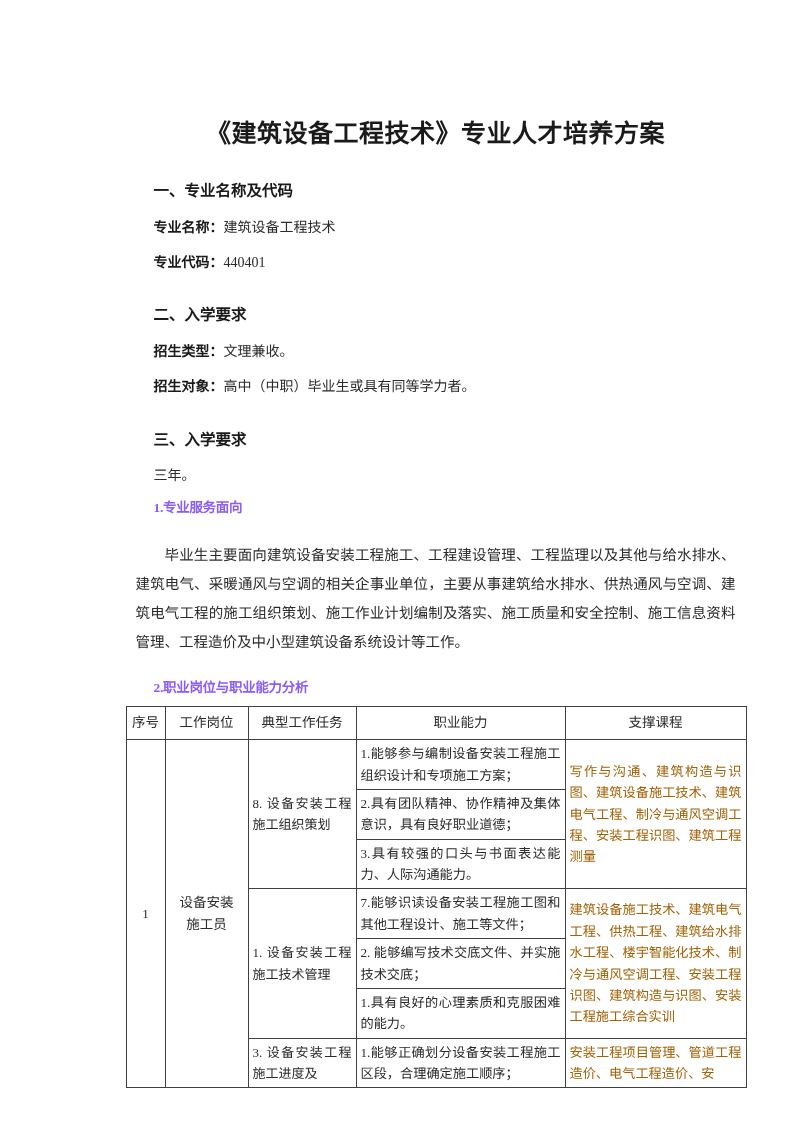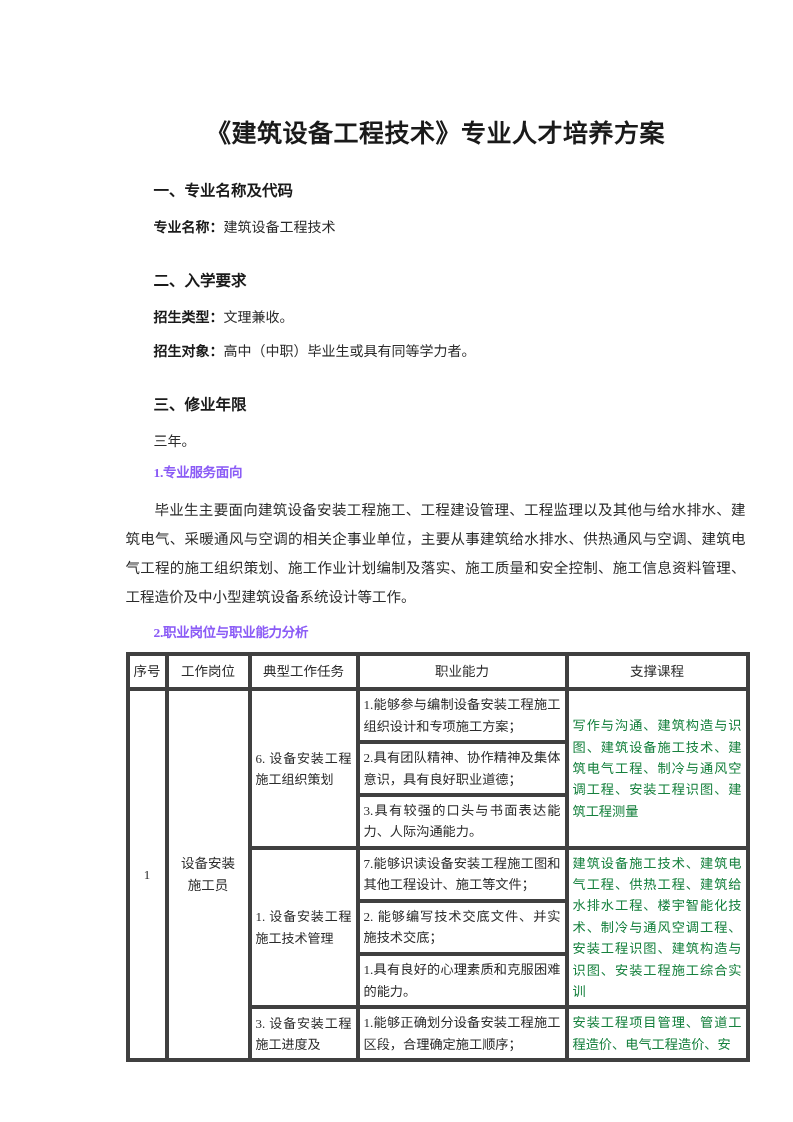--- a/index.html
+++ b/index.html
@@ -93,21 +93,21 @@
     margin: 0;
     padding-top: 13px;
     padding-left: 28px;
     font-size: 14px;
     line-height: 1.55;
     color: #2b2b2b;
   }
 
   
   .body-para {
-    margin: 0;
+    margin: 10px;
     padding-top: 12px;
     font-size: 14.5px;
     line-height: 2.0;
     text-align: justify;
     text-justify: inter-ideograph;
     text-indent: 2em;
     color: #2b2b2b;
   }
 
   
@@ -116,21 +116,21 @@
   }
   table.cap-table {
     border-collapse: collapse;
     width: 620px;
     table-layout: fixed;
     font-size: 12.6px;
     color: #2b2b2b;
   }
   table.cap-table td,
   table.cap-table th {
-    border: 4px solid #404040;
+    border: 1px solid #404040;
     vertical-align: middle;
     padding: 3px 4px;
     line-height: 1.62;
     font-weight: normal;
   }
   table.cap-table th {
     text-align: center;
     font-size: 13.5px;
     padding: 5px 4px;
     font-weight: normal;
@@ -162,49 +162,52 @@
     padding-right: 4px;
   }
   td.cour {
     text-align: justify;
     text-justify: inter-ideograph;
     font-size: 13.2px;
     line-height: 1.78;
     font-weight: bold;
     padding-left: 6px;
     padding-right: 4px;
-    color: #15803d;
+    color: #a16207;
   }
 </style>
 </head>
 <body>
 
 <div class="page">
   <div class="content">
 
     <h1 class="doc-title">《建筑设备工程技术》专业人才培养方案</h1>
 
     <h2 class="sec-h1">一、专业名称及代码</h2>
 
     <p class="field">
       <span class="f-label">专业名称：</span><span class="f-value">建筑设备工程技术</span>
     </p>
 
+    <p class="field">
+      <span class="f-label">专业代码：</span><span class="f-value">440401</span>
+    </p>
 
     <h2 class="sec-h1">二、入学要求</h2>
 
     <p class="field">
       <span class="f-label">招生类型：</span><span class="f-value">文理兼收。</span>
     </p>
 
     <p class="field">
       <span class="f-label">招生对象：</span><span class="f-value">高中（中职）毕业生或具有同等学力者。</span>
     </p>
 
-    <h2 class="sec-h1">三、修业年限</h2>
+    <h2 class="sec-h1">三、入学要求</h2>
 
     <p class="plain">三年。</p>
 
 
 
     <h4 class="sec-h3">1.专业服务面向</h4>
 
     <p class="body-para">毕业生主要面向建筑设备安装工程施工、工程建设管理、工程监理以及其他与给水排水、建筑电气、采暖通风与空调的相关企事业单位，主要从事建筑给水排水、供热通风与空调、建筑电气工程的施工组织策划、施工作业计划编制及落实、施工质量和安全控制、施工信息资料管理、工程造价及中小型建筑设备系统设计等工作。</p>
 
     <h4 class="sec-h3">2.职业岗位与职业能力分析</h4>
@@ -228,21 +231,21 @@
           </tr>
         </thead>
         <tbody>
 
           <tr>
             <td class="idx" rowspan="7">1</td>
             <td class="post" rowspan="7">
               <span>设备安装</span><br>
               <span>施工员</span>
             </td>
-            <td class="task" rowspan="3">6. 设备安装工程施工组织策划</td>
+            <td class="task" rowspan="3">8. 设备安装工程施工组织策划</td>
             <td class="abil">1.能够参与编制设备安装工程施工组织设计和专项施工方案；</td>
             <td class="cour" rowspan="3">写作与沟通、建筑构造与识图、建筑设备施工技术、建筑电气工程、制冷与通风空调工程、安装工程识图、建筑工程测量</td>
           </tr>
           <tr>
             <td class="abil">2.具有团队精神、协作精神及集体意识，具有良好职业道德；</td>
           </tr>
           <tr>
             <td class="abil">3.具有较强的口头与书面表达能力、人际沟通能力。</td>
           </tr>
 

